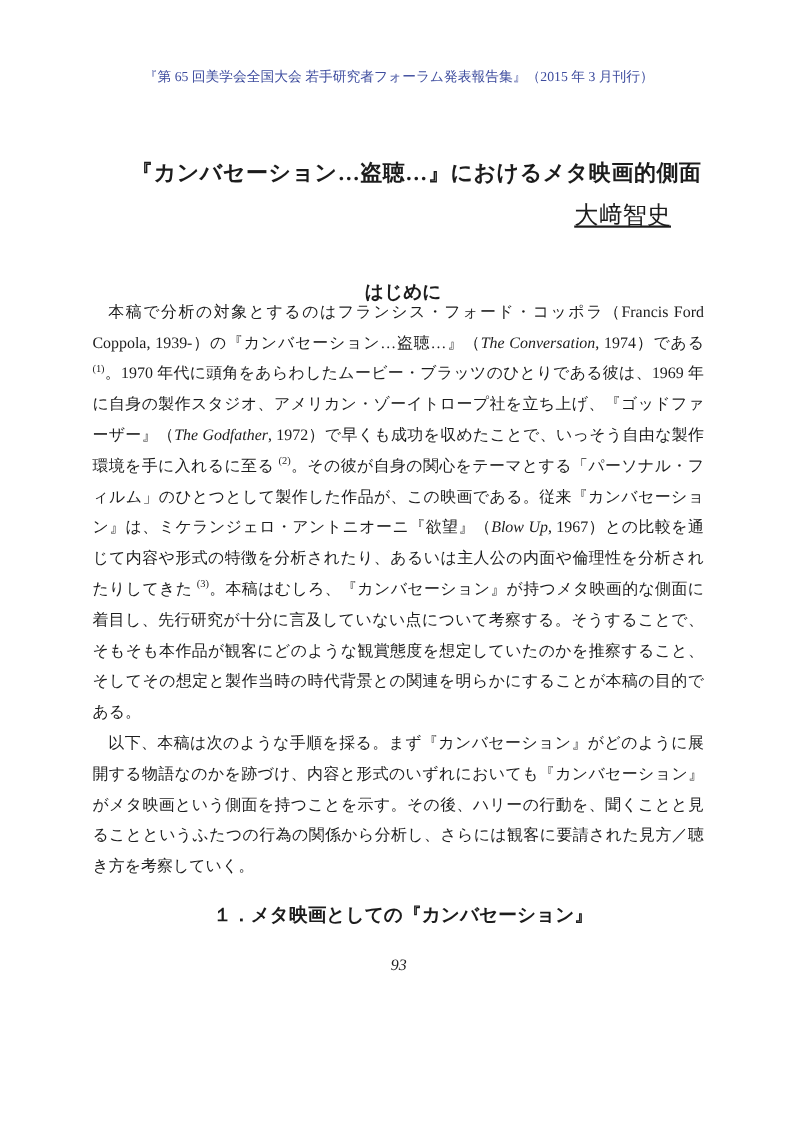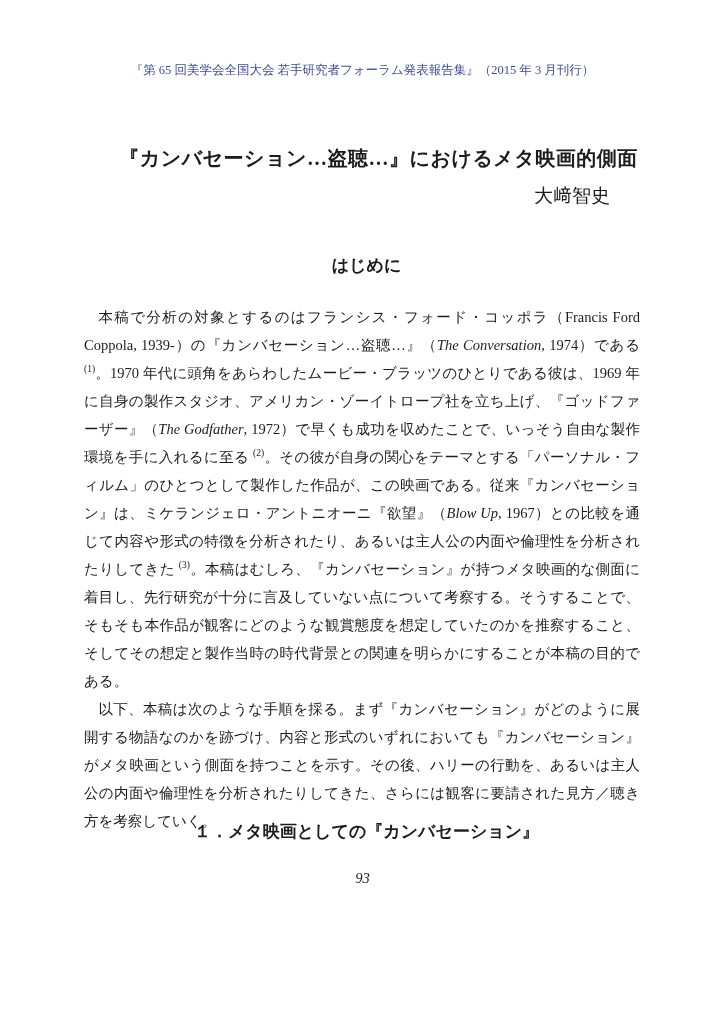--- a/index.html
+++ b/index.html
@@ -42,38 +42,39 @@
     line-height: 28px;
     font-weight: 600;
     letter-spacing: 0.5px;
   }
   .author {
     position: absolute;
     top: 184px;
     left: 84px;
     width: 526px; 
     text-align: right;
-    font-size: 19px;
+    font-size: 22px;
     line-height: 24px;
+    text-decoration: underline;
   }
   .section-heading {
     position: absolute;
     left: 0;
     width: 100%;
     margin: 4px;
     text-align: center;
     font-size: 17px;
     line-height: 24px;
     font-weight: 600;
   }
   .heading-intro { top: 250px; }
   .heading-one   { top: 816px; }
   .body-text {
     position: absolute;
-    top: 303px;
+    top: 270px;
     left: 84px;
     width: 556px;
     font-size: 14.5px;
     line-height: 28px;
     text-align: justify;
   }
   .body-text p.para {
     margin: 0;
     text-indent: 1em;
   }
@@ -104,20 +105,20 @@
   <div class="journal-header">『第 65 回美学会全国大会 若手研究者フォーラム発表報告集』（2015 年 3 月刊行）</div>
 
   <h1 class="paper-title">『カンバセーション…盗聴…』におけるメタ映画的側面</h1>
 
   <div class="author">大﨑智史</div>
 
   <h2 class="section-heading heading-intro">はじめに</h2>
 
   <div class="body-text">
       <p class="para"><span>本稿で分析の対象とするのはフランシス・フォード・コッポラ（Francis Ford Coppola, 1939-）の『カンバセーション…盗聴…』（</span><i>The Conversation</i><span>, 1974）である </span><sup>(1)</sup><span>。1970 年代に頭角をあらわしたムービー・ブラッツのひとりである彼は、1969 年に自身の製作スタジオ、アメリカン・ゾーイトロープ社を立ち上げ、『ゴッドファーザー』（</span><i>The Godfather</i><span>, 1972）で早くも成功を収めたことで、いっそう自由な製作環境を手に入れるに至る </span><sup>(2)</sup><span>。その彼が自身の関心をテーマとする「パーソナル・フィルム」のひとつとして製作した作品が、この映画である。従来『カンバセーション』は、ミケランジェロ・アントニオーニ『欲望』（</span><i>Blow Up</i><span>, 1967）との比較を通じて内容や形式の特徴を分析されたり、あるいは主人公の内面や倫理性を分析されたりしてきた </span><sup>(3)</sup><span>。本稿はむしろ、『カンバセーション』が持つメタ映画的な側面に着目し、先行研究が十分に言及していない点について考察する。そうすることで、そもそも本作品が観客にどのような観賞態度を想定していたのかを推察すること、そしてその想定と製作当時の時代背景との関連を明らかにすることが本稿の目的である。</span></p>
-      <p class="para"><span>以下、本稿は次のような手順を採る。まず『カンバセーション』がどのように展開する物語なのかを跡づけ、内容と形式のいずれにおいても『カンバセーション』がメタ映画という側面を持つことを示す。その後、ハリーの行動を、あるいは主人公の内面や倫理性を分析されたりしてきた、さらには観客に要請された見方／聴き方を考察していく。</span></p>
+      <p class="para"><span>以下、本稿は次のような手順を採る。まず『カンバセーション』がどのように展開する物語なのかを跡づけ、内容と形式のいずれにおいても『カンバセーション』がメタ映画という側面を持つことを示す。その後、ハリーの行動を、聞くことと見ることというふたつの行為の関係から分析し、さらには観客に要請された見方／聴き方を考察していく。</span></p>
     </div>
 
   <h2 class="section-heading heading-one">１．メタ映画としての『カンバセーション』</h2>
 
   <div class="page-number">93</div>
 
 </div>
 
 </body></html>

